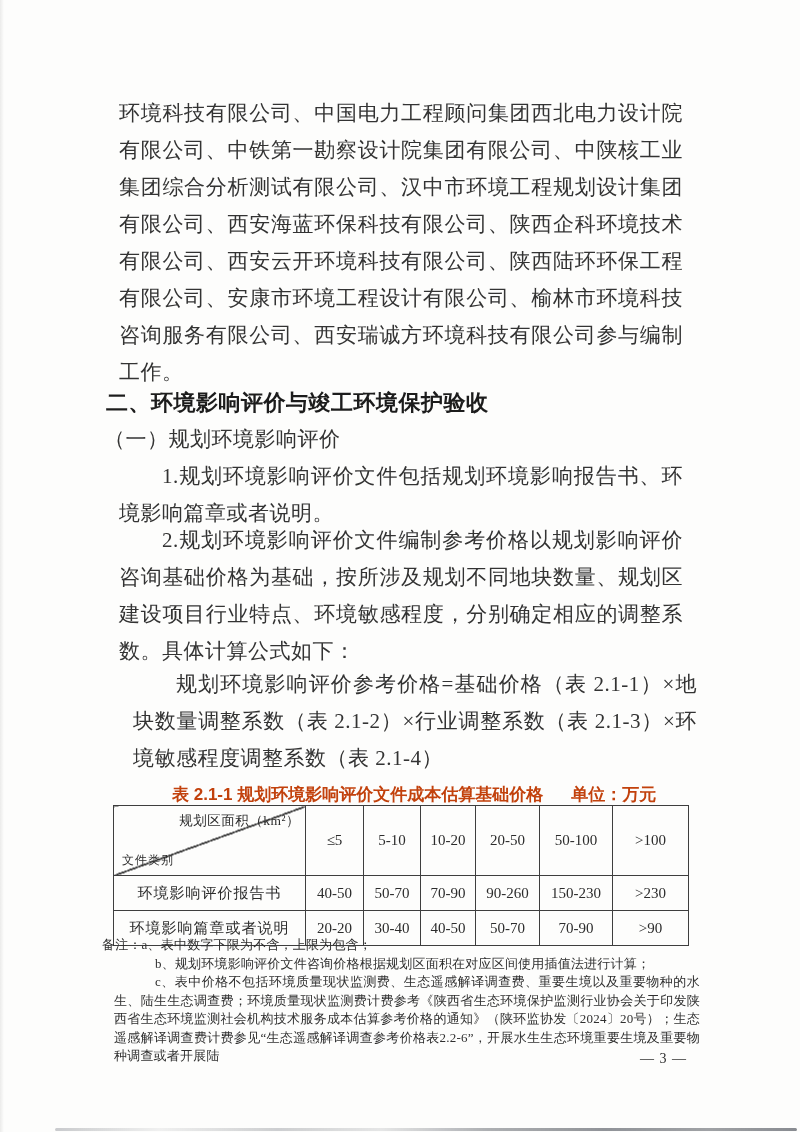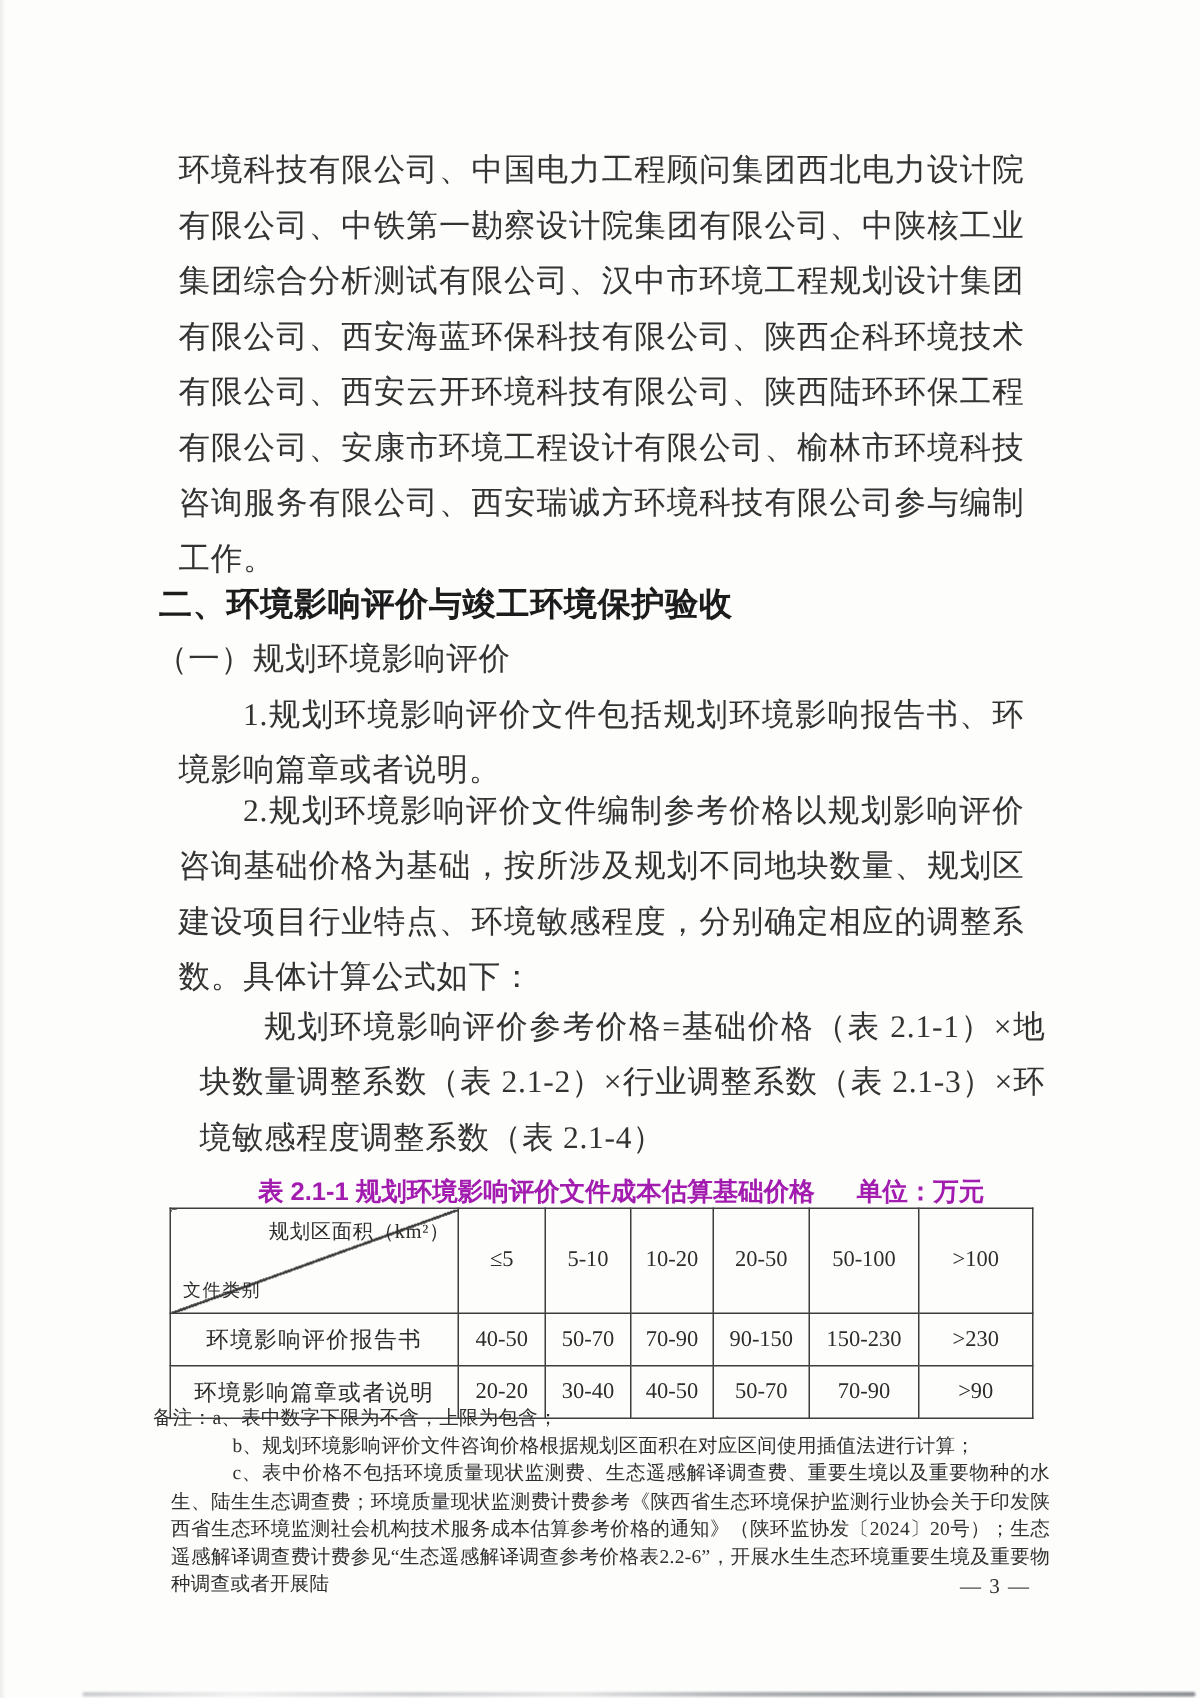--- a/index.html
+++ b/index.html
@@ -33,21 +33,21 @@
     position:absolute;top:421px;left:104px;
     font-size:21px;line-height:37px;color:#333;letter-spacing:0.5px;text-align:right;
   }
   .p-item1{top:458px;left:119px;width:564px;text-indent:43px;}
   .p-item2{top:522px;left:119px;width:564px;text-indent:43px;}
   .p-formula{top:666px;left:119px;width:564px;text-indent:43px;margin-left:14px;}
   
   .table-title{
     position:absolute;top:783px;left:172px;
     font-family:"Liberation Sans","DejaVu Sans",sans-serif;
-    font-weight:700;font-size:17px;color:#a21caf;
+    font-weight:700;font-size:17px;color:#c2410c;
     display:flex;gap:28px;white-space:nowrap;
   }
   
   table.cost-table{
     position:absolute;top:805px;left:113px;
     width:575px;border-collapse:collapse;
     table-layout:fixed;
     font-family:"Liberation Serif","DejaVu Serif",serif;
   }
   table.cost-table td{
@@ -147,21 +147,21 @@
       <td>10-20</td>
       <td>20-50</td>
       <td>50-100</td>
       <td>&gt;100</td>
     </tr>
     <tr class="data-row">
       <td class="rlabel">环境影响评价报告书</td>
       <td>40-50</td>
       <td>50-70</td>
       <td>70-90</td>
-      <td>90-150</td>
+      <td>90-260</td>
       <td>150-230</td>
       <td>&gt;230</td>
     </tr>
     <tr class="data-row">
       <td class="rlabel">环境影响篇章或者说明</td>
       <td>20-20</td>
       <td>30-40</td>
       <td>40-50</td>
       <td>50-70</td>
       <td>70-90</td>

